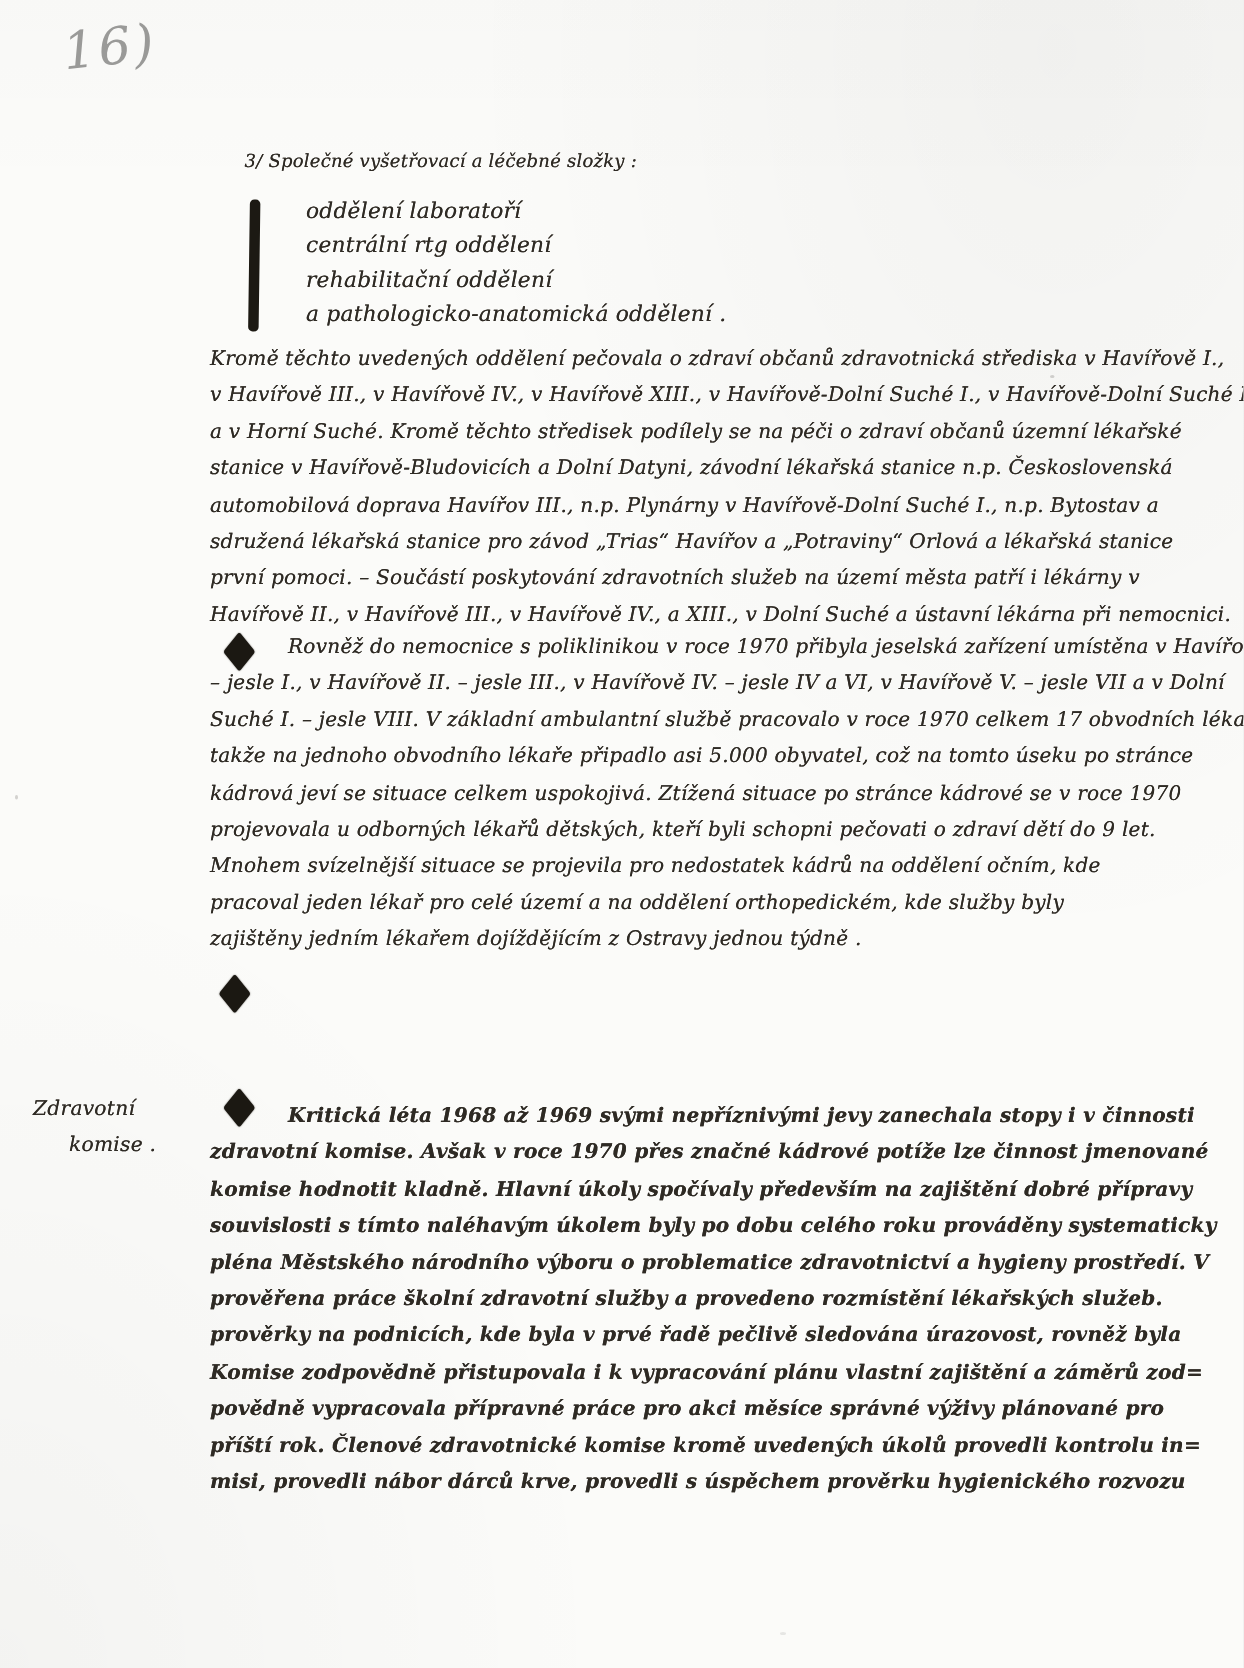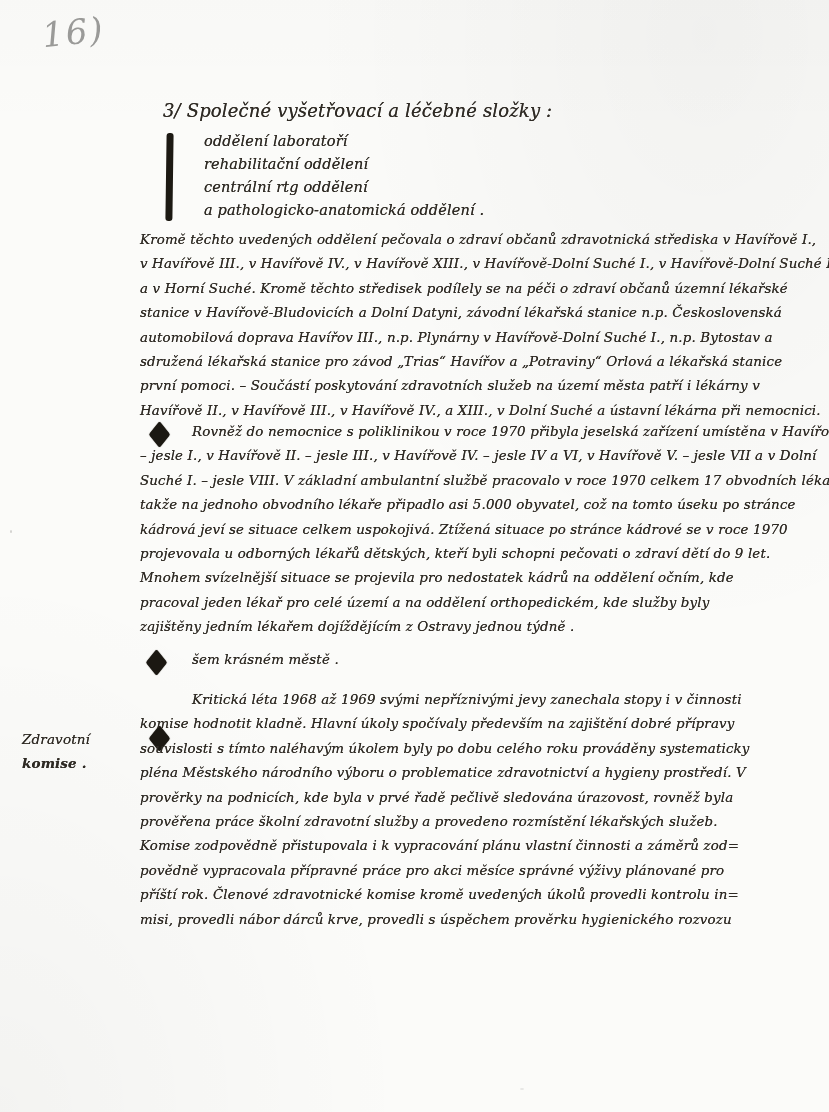--- a/index.html
+++ b/index.html
@@ -27,77 +27,77 @@
     white-space:nowrap;
   }
   .page-number{
     position:absolute;left:42px;top:12px;
     font-size:34px;color:#9a9a98;font-style:italic;
     transform:rotate(-6deg);
     text-shadow:none;letter-spacing:2px;
   }
   .heading{
     position:absolute;left:163px;top:100px;
-    font-size:18px;
+    font-size:12px;
   }
   .dept-list{
     position:absolute;left:184px;top:130px;
     font-size:14.5px;
   }
   .dept-list .line{line-height:23px;margin-left:20px;}
   .list-bar{
     position:absolute;left:166px;top:133px;
     width:7px;height:88px;background:#1c1913;
     border-radius:3px;transform:rotate(0.8deg);
   }
   .para{
     position:absolute;left:140px;
     font-size:13.4px;
   }
   .para .line{line-height:24.4px;height:24.4px;}
   .para.indent-first .line:first-child{text-indent:52px;}
   .p1{top:228px;}
   .p2{top:420px;}
   .p3{top:648px;}
-  .p4{top:688px;}
+  .p4{top:732px;font-weight:bold;}
   .bullet{
     position:absolute;width:17px;height:17px;background:#1b1812;
     transform:rotate(45deg) skew(6deg,6deg);
     border-radius:2px;
     box-shadow:0 0 1px rgba(27,24,18,.8);
   }
   .b2{left:151px;top:426px;}
   .b3{left:148px;top:654px;}
   .b4{left:151px;top:730px;}
   .margin-note{
     position:absolute;left:22px;top:727px;
     font-size:13.5px;
   }
   .margin-note .line{line-height:24px;}
-  .margin-note .line + .line{font-weight:bold;}
+  .margin-note .line + .line{margin-left:24px;}
   
   .speck{position:absolute;background:rgba(90,88,84,.25);border-radius:50%;}
   .s1{left:700px;top:250px;width:3px;height:2px;}
   .s2{left:10px;top:530px;width:2px;height:3px;}
   .s3{left:520px;top:1088px;width:4px;height:2px;opacity:.5;}
 </style>
 </head>
 <body>
 
 <div class="page">
 
   <div class="hand page-number">16)</div>
 
   <div class="hand heading">3/ Společné vyšetřovací a léčebné složky :</div>
 
   <div class="list-bar"></div>
   <div class="hand dept-list">
       <div class="line">oddělení laboratoří</div>
+      <div class="line">centrální rtg oddělení</div>
       <div class="line">rehabilitační oddělení</div>
-      <div class="line">centrální rtg oddělení</div>
       <div class="line">a pathologicko-anatomická oddělení .</div>
     </div>
 
   <div class="hand para p1">
       <div class="line">Kromě těchto uvedených oddělení pečovala o zdraví občanů zdravotnická střediska v Havířově I.,</div>
       <div class="line">v Havířově III., v Havířově IV., v Havířově XIII., v Havířově-Dolní Suché I., v Havířově-Dolní Suché II.</div>
       <div class="line">a v Horní Suché. Kromě těchto středisek podílely se na péči o zdraví občanů územní lékařské</div>
       <div class="line">stanice v Havířově-Bludovicích a Dolní Datyni, závodní lékařská stanice n.p. Československá</div>
       <div class="line">automobilová doprava Havířov III., n.p. Plynárny v Havířově-Dolní Suché I., n.p. Bytostav a</div>
       <div class="line">sdružená lékařská stanice pro závod „Trias“ Havířov a „Potraviny“ Orlová a lékařská stanice</div>
@@ -113,36 +113,36 @@
       <div class="line">takže na jednoho obvodního lékaře připadlo asi 5.000 obyvatel, což na tomto úseku po stránce</div>
       <div class="line">kádrová jeví se situace celkem uspokojivá. Ztížená situace po stránce kádrové se v roce 1970</div>
       <div class="line">projevovala u odborných lékařů dětských, kteří byli schopni pečovati o zdraví dětí do 9 let.</div>
       <div class="line">Mnohem svízelnější situace se projevila pro nedostatek kádrů na oddělení očním, kde</div>
       <div class="line">pracoval jeden lékař pro celé území a na oddělení orthopedickém, kde služby byly</div>
       <div class="line">zajištěny jedním lékařem dojíždějícím z Ostravy jednou týdně .</div>
     </div>
 
   <div class="bullet b3"></div>
   <div class="hand para p3 indent-first">
-      <div class="line">šem krásném městě .</div>
     </div>
 
   <div class="bullet b4"></div>
   <div class="hand margin-note">
       <div class="line">Zdravotní</div>
       <div class="line">komise .</div>
     </div>
   <div class="hand para p4 indent-first">
       <div class="line">Kritická léta 1968 až 1969 svými nepříznivými jevy zanechala stopy i v činnosti</div>
+      <div class="line">zdravotní komise. Avšak v roce 1970 přes značné kádrové potíže lze činnost jmenované</div>
       <div class="line">komise hodnotit kladně. Hlavní úkoly spočívaly především na zajištění dobré přípravy</div>
       <div class="line">souvislosti s tímto naléhavým úkolem byly po dobu celého roku prováděny systematicky</div>
       <div class="line">pléna Městského národního výboru o problematice zdravotnictví a hygieny prostředí. V</div>
+      <div class="line">prověřena práce školní zdravotní služby a provedeno rozmístění lékařských služeb.</div>
       <div class="line">prověrky na podnicích, kde byla v prvé řadě pečlivě sledována úrazovost, rovněž byla</div>
-      <div class="line">prověřena práce školní zdravotní služby a provedeno rozmístění lékařských služeb.</div>
-      <div class="line">Komise zodpovědně přistupovala i k vypracování plánu vlastní činnosti a záměrů zod=</div>
+      <div class="line">Komise zodpovědně přistupovala i k vypracování plánu vlastní zajištění a záměrů zod=</div>
       <div class="line">povědně vypracovala přípravné práce pro akci měsíce správné výživy plánované pro</div>
       <div class="line">příští rok. Členové zdravotnické komise kromě uvedených úkolů provedli kontrolu in=</div>
       <div class="line">misi, provedli nábor dárců krve, provedli s úspěchem prověrku hygienického rozvozu</div>
     </div>
 
   <div class="speck s1"></div>
   <div class="speck s2"></div>
   <div class="speck s3"></div>
 </div>
 

